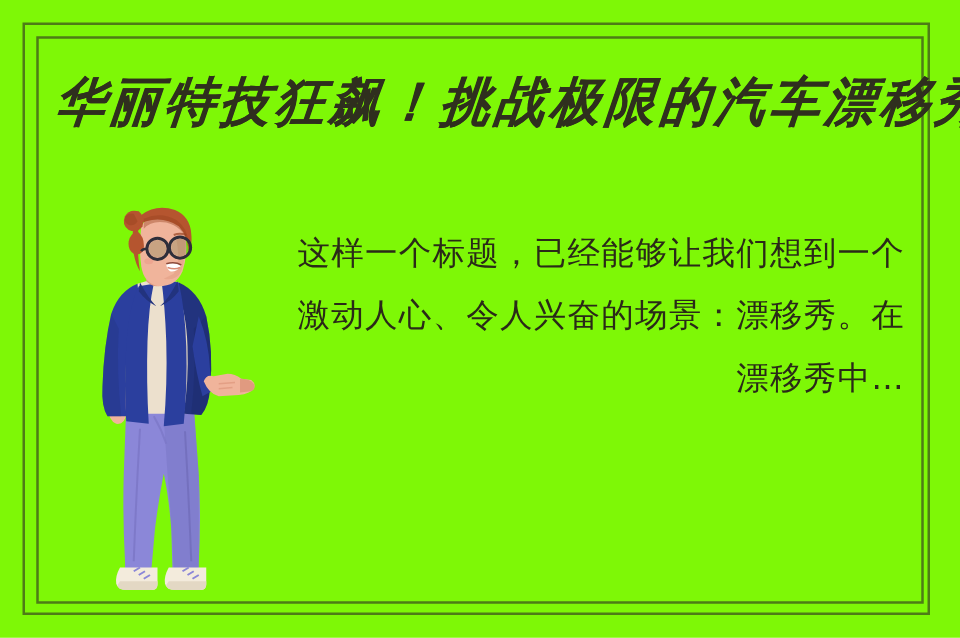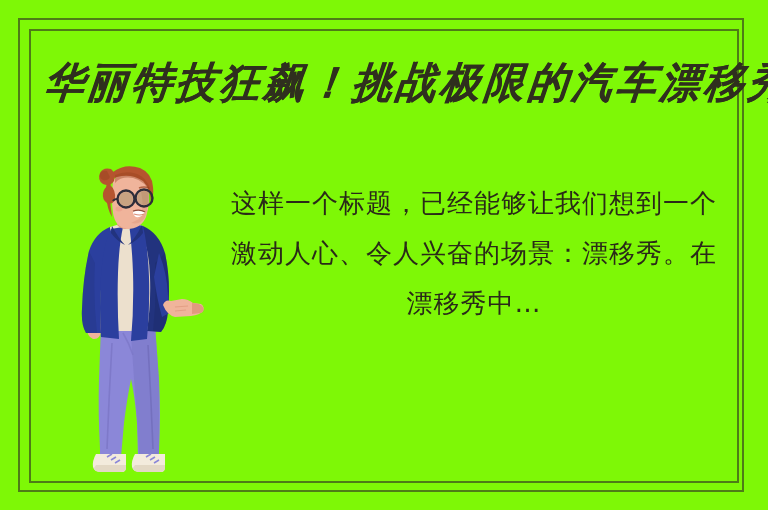--- a/index.html
+++ b/index.html
@@ -66,21 +66,21 @@
   .poster-body {
     position: absolute;
     left: 224px;
     top: 178px;
     width: 500px;
     font-size: 26px;
     line-height: 50px;
     letter-spacing: 1px;
     color: #2a2a18;
     font-family: "DejaVu Sans", "Liberation Sans", sans-serif;
-    text-align: center;
+    text-align: right;
   }
 
   
   .illustration {
     position: absolute;
     left: 55px;
     top: 165px;
     width: 150px;
     height: 320px;
   }

